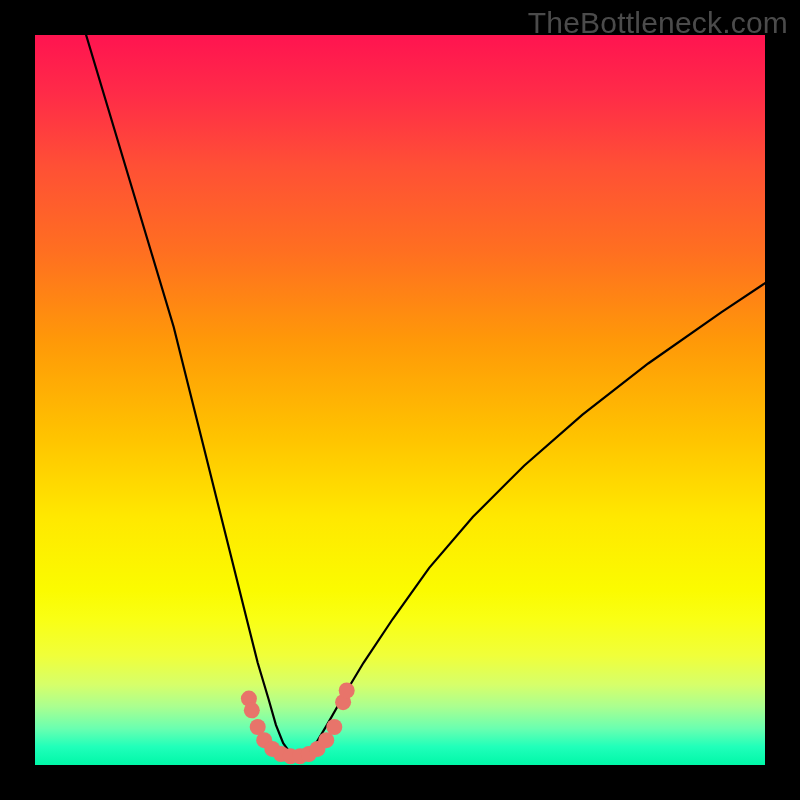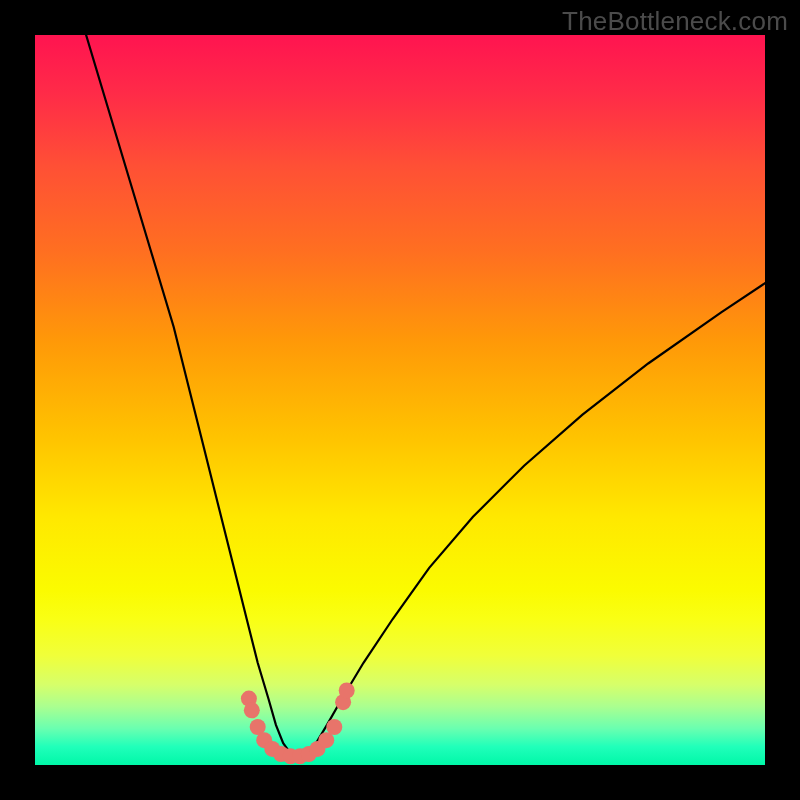--- a/index.html
+++ b/index.html
@@ -56,21 +56,21 @@
     left: 0;
     top: 0;
     width: 730px;
     height: 730px;
   }
   .watermark {
     position: absolute;
     top: 6px;
     right: 12px;
     color: #4b4b4b;
-    font-size: 26px;
+    font-size: 30px;
     font-weight: 500;
     letter-spacing: 0.2px;
   }
 </style>
 </head>
 <body>
 
 <div class="frame">
   <div class="plot-area">
     <div class="gradient"></div>

